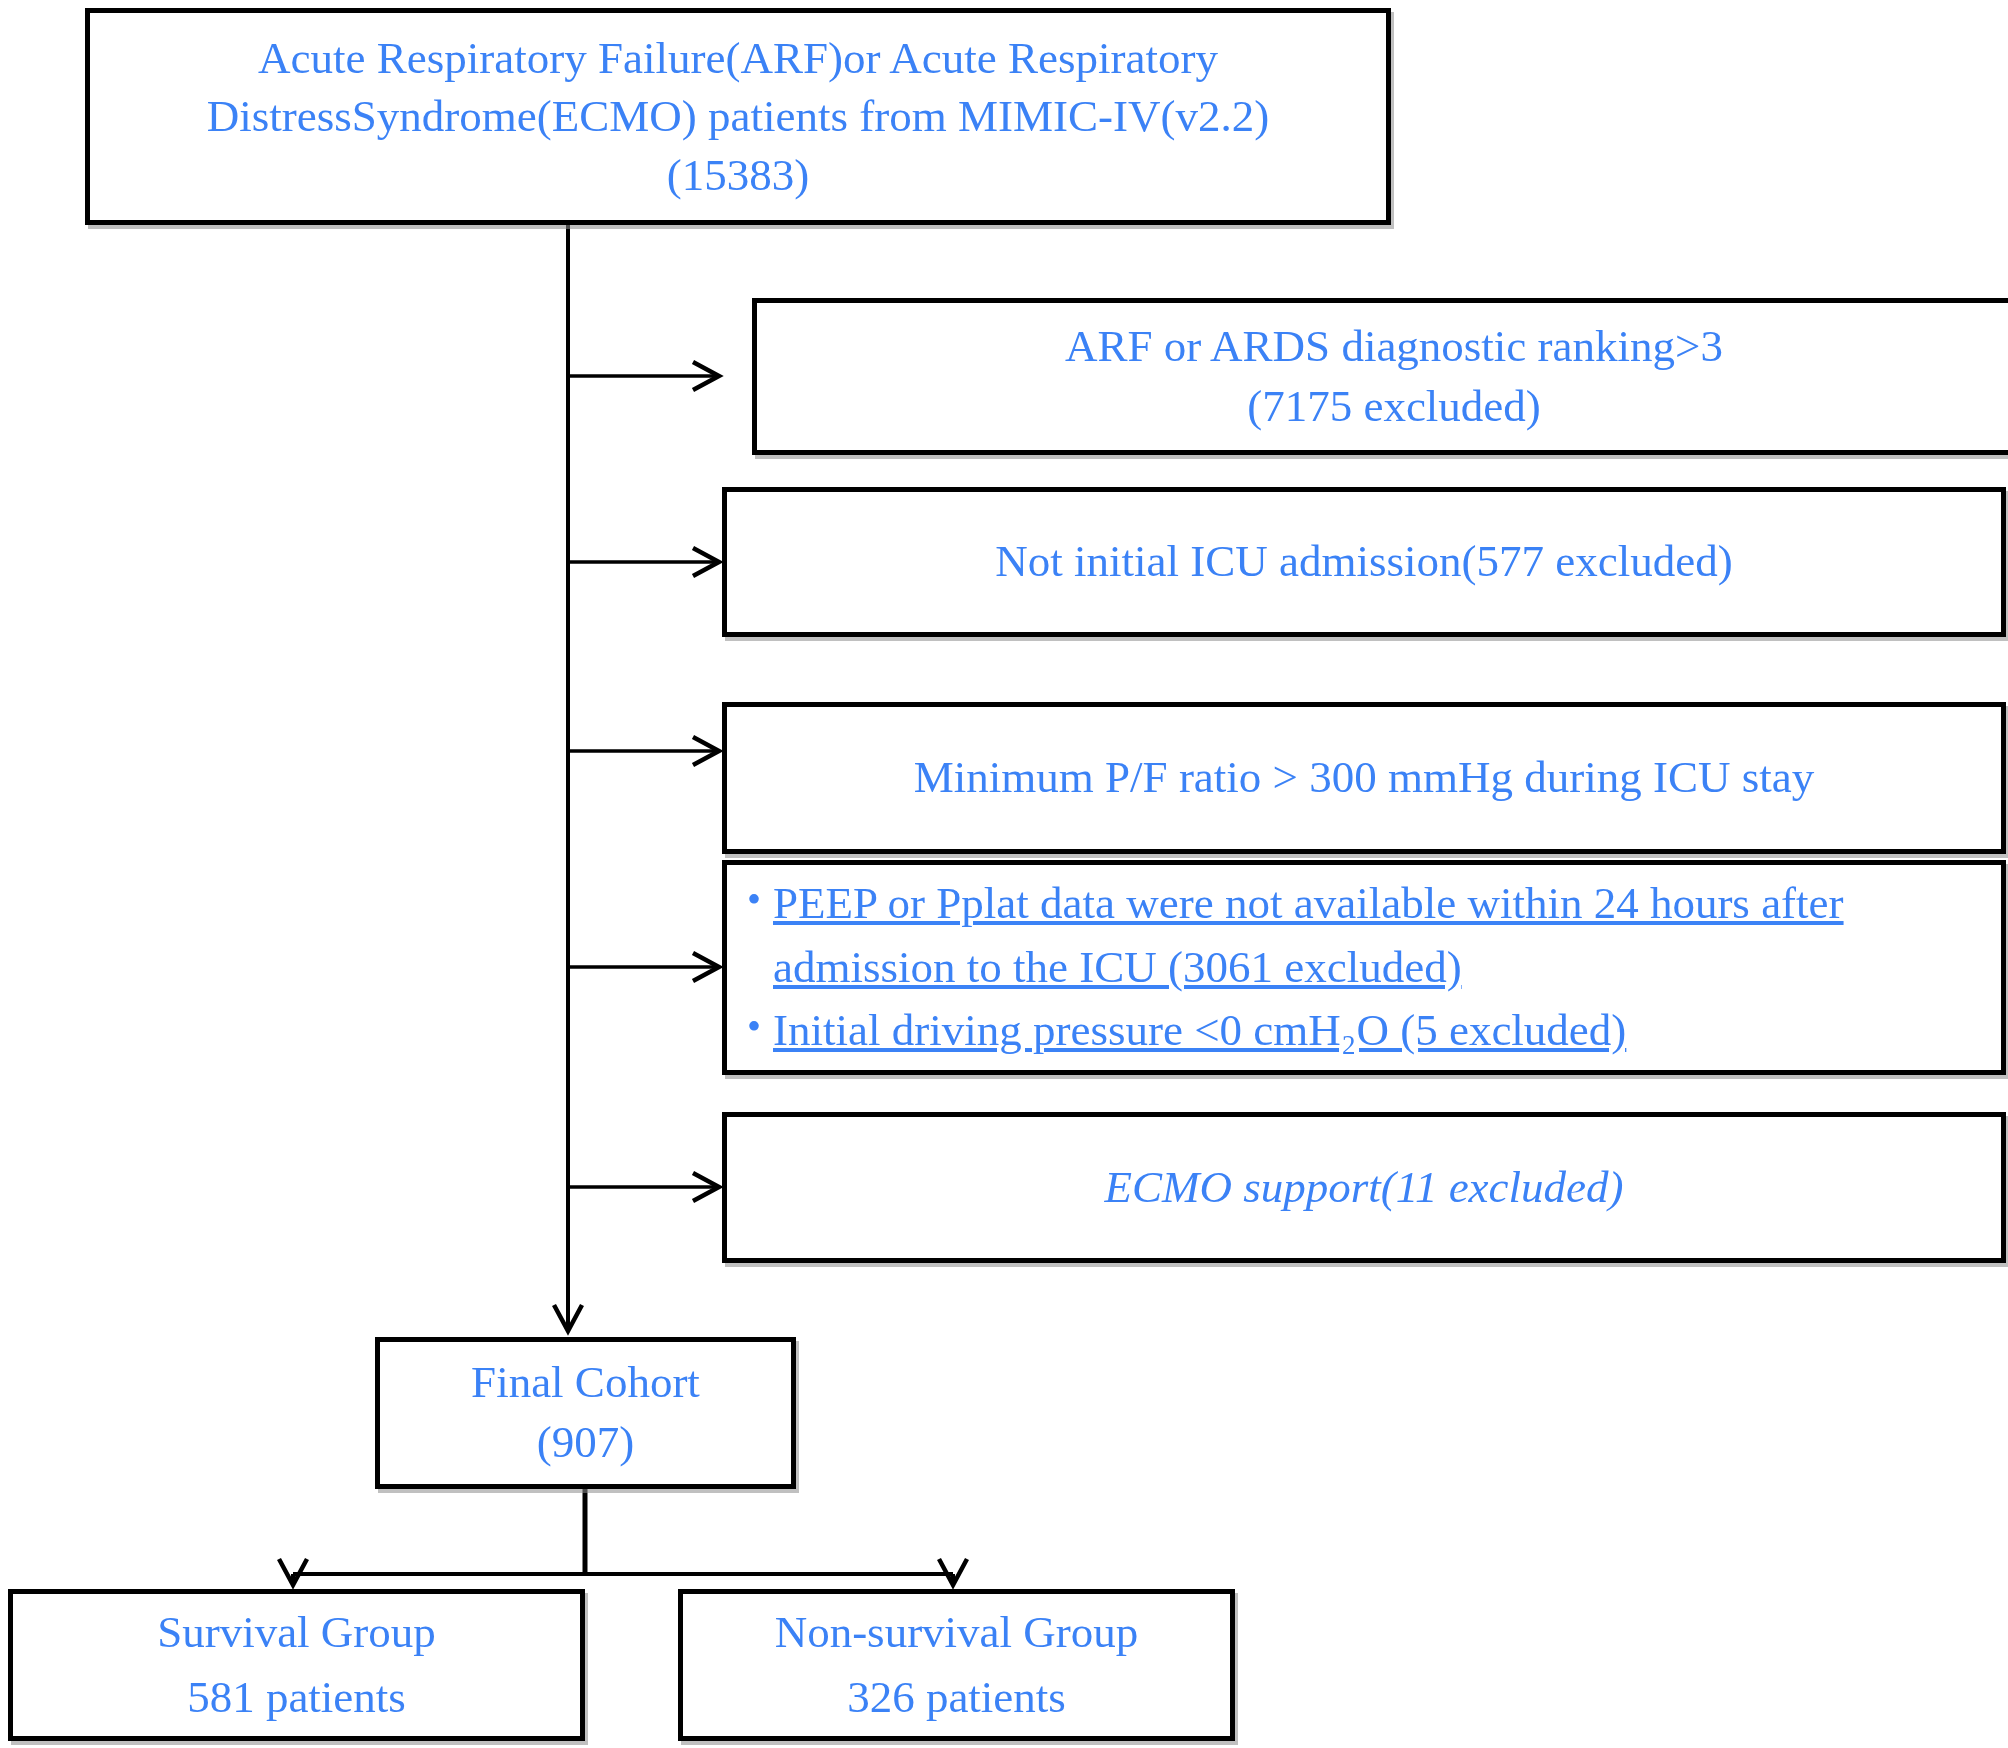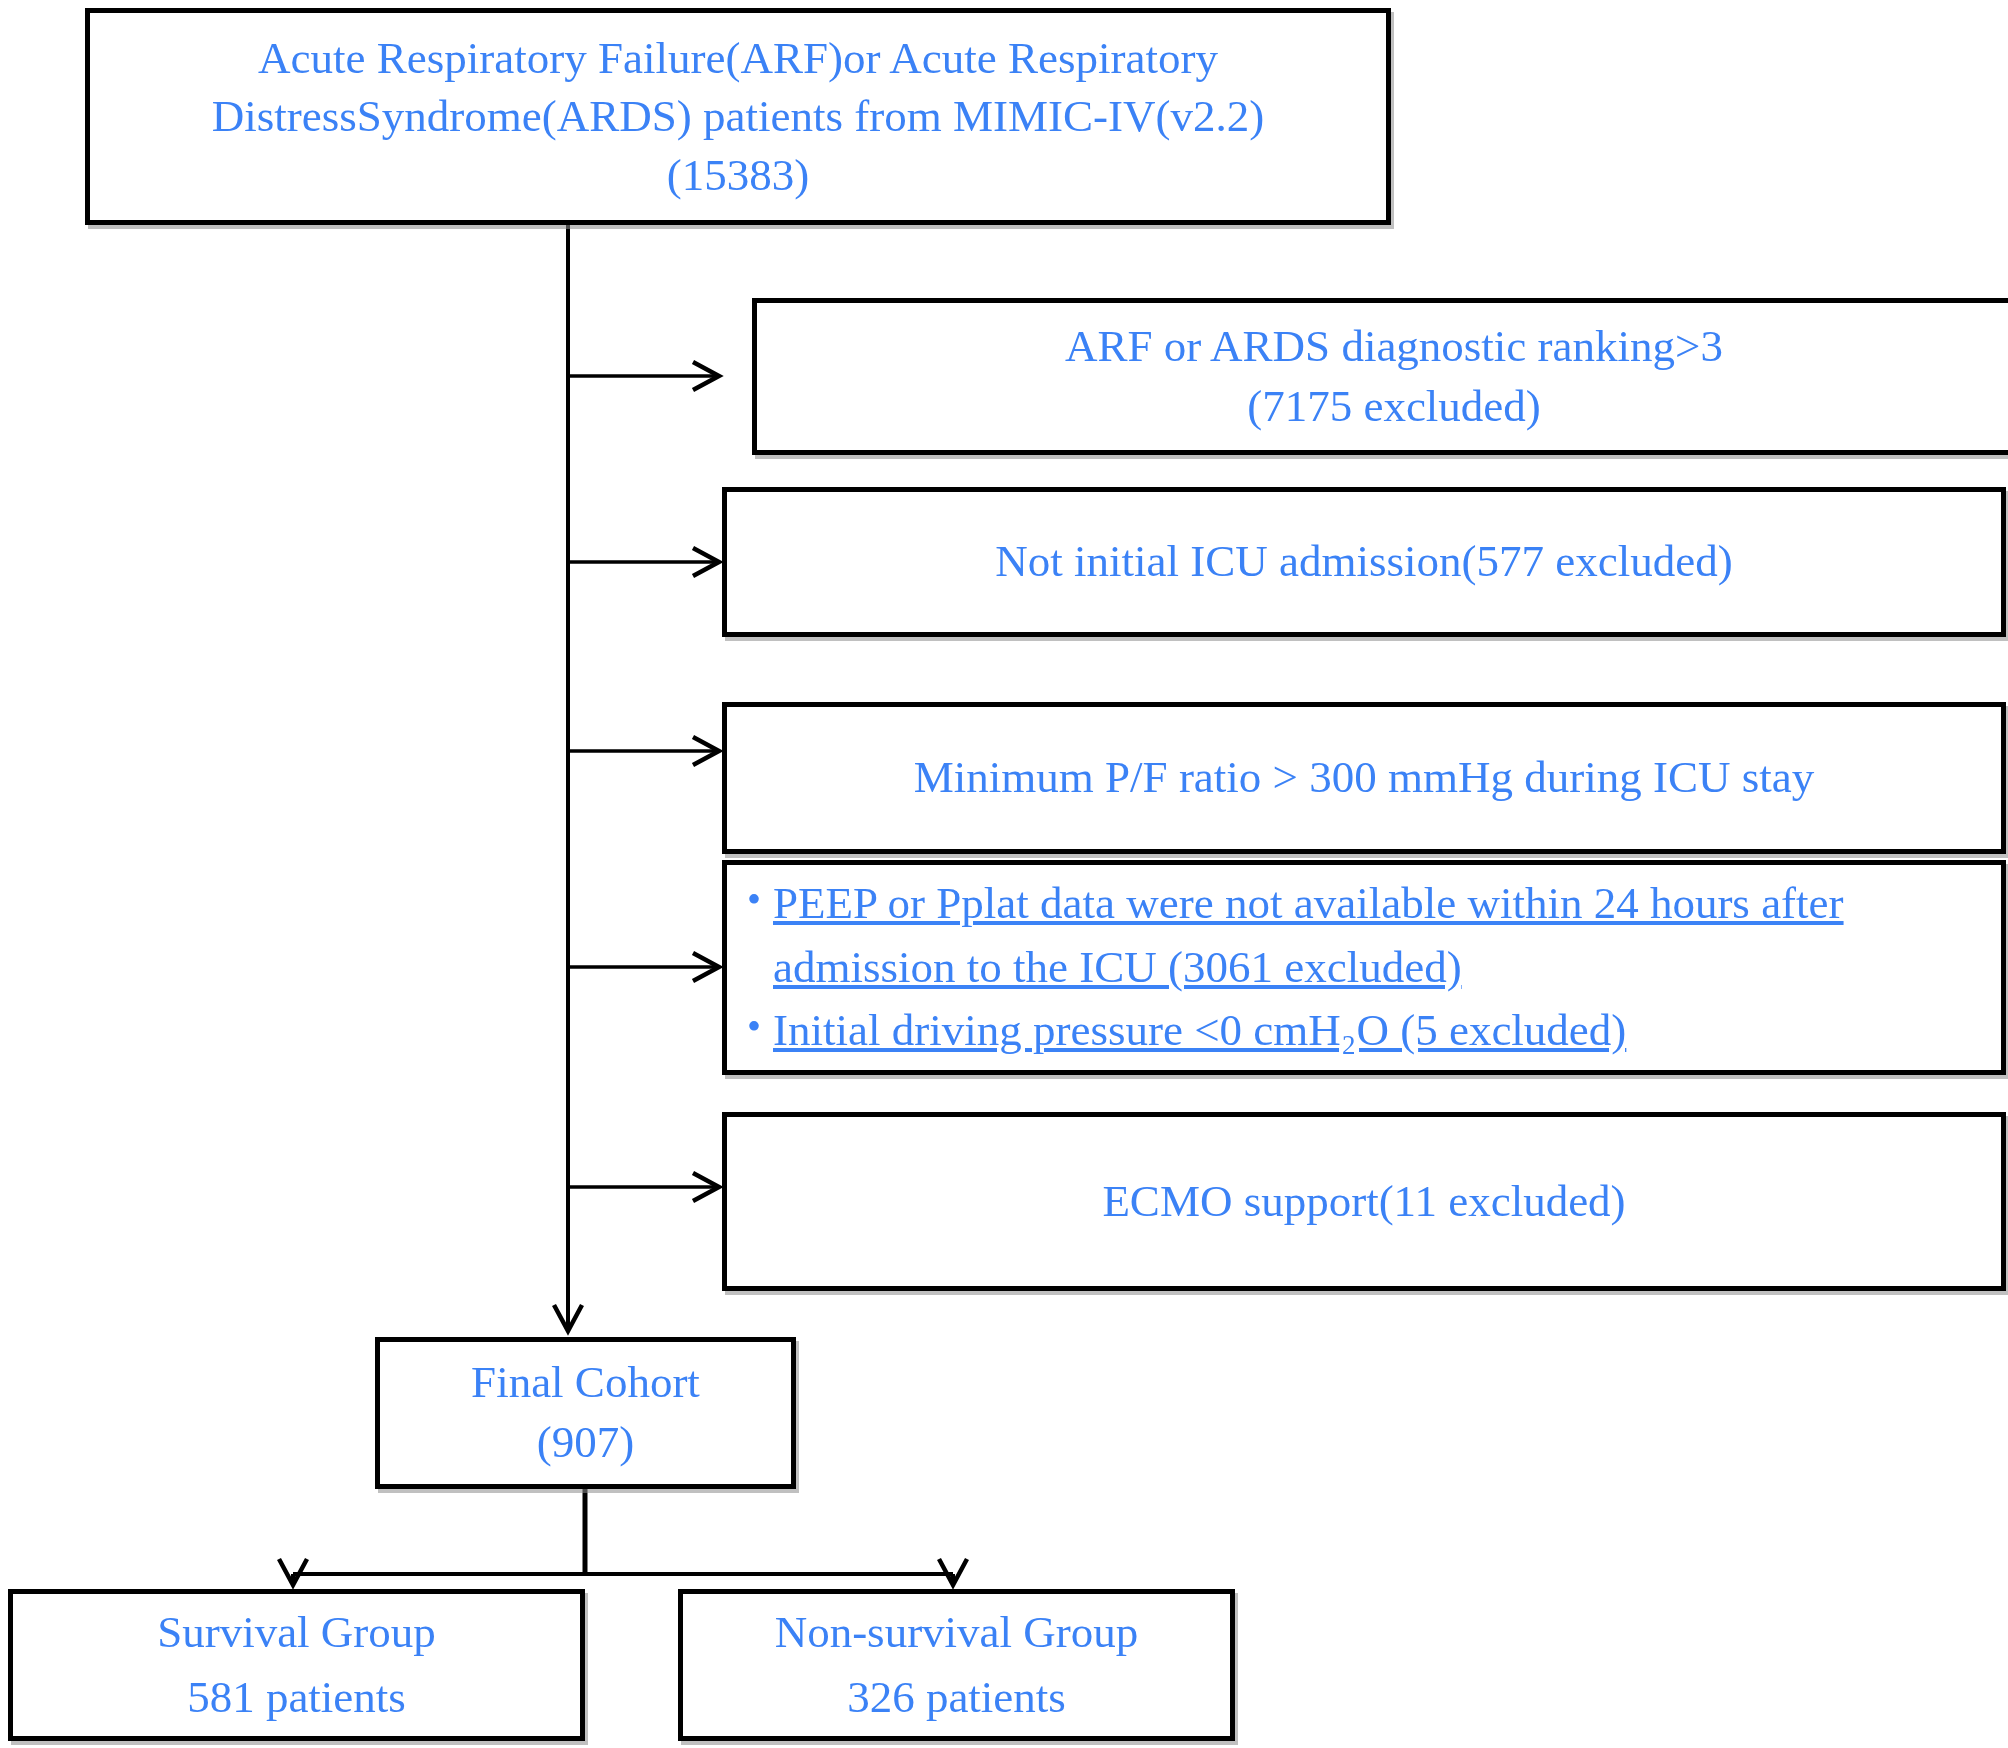--- a/index.html
+++ b/index.html
@@ -41,21 +41,21 @@
   .box .line { display: block; }
 
   .top-box      { left: 85px;  top: 8px;    width: 1306px; height: 217px; line-height: 1.3; }
   .excl         { left: 722px; width: 1284px; }
   .e1           { top: 298px;  height: 157px; margin-left: 30px; }
   .e2           { top: 487px;  height: 150px; }
   .e3           { top: 702px;  height: 152px; }
   .e4           { top: 860px;  height: 215px;
                   align-items: flex-start; text-align: left;
                   justify-content: center; padding: 0 28px 0 20px; line-height: 1.42; }
-  .e5           { top: 1112px; height: 179px; }
+  .e5           { top: 1112px; height: 151px; font-style: italic; }
   .final-box    { left: 375px; top: 1337px; width: 421px; height: 152px; }
   .out-left     { left: 8px;   top: 1589px; width: 577px; height: 152px; line-height: 1.45; }
   .out-right    { left: 678px; top: 1589px; width: 557px; height: 152px; line-height: 1.45; }
 
   .bullet-item {
     display: flex;
     align-items: flex-start;
   }
   .bullet-marker {
     flex: 0 0 auto;
@@ -85,21 +85,21 @@
     <line x1="568" y1="1187" x2="719" y2="1187" stroke="#000000" stroke-width="3.5" marker-end="url(#chev)"></line>
 
     <line x1="585" y1="1489" x2="585" y2="1574" stroke="#000000" stroke-width="5"></line>
     <line x1="293" y1="1574" x2="953" y2="1574" stroke="#000000" stroke-width="4"></line>
     <line x1="293" y1="1574" x2="293" y2="1585" stroke="#000000" stroke-width="4" marker-end="url(#chev)"></line>
     <line x1="953" y1="1574" x2="953" y2="1585" stroke="#000000" stroke-width="4" marker-end="url(#chev)"></line>
   </svg>
 
   <div class="box top-box">
     <span class="line">Acute Respiratory Failure(ARF)or Acute Respiratory</span>
-    <span class="line">DistressSyndrome(ARDS) patients from MIMIC-IV(v2.2)</span>
+    <span class="line">DistressSyndrome(ECMO) patients from MIMIC-IV(v2.2)</span>
     <span class="line">(15383)</span>
   </div>
 
   <div class="box excl e1">
     <span class="line">ARF or ARDS diagnostic ranking&gt;3</span>
     <span class="line">(7175 excluded)</span>
   </div>
 
   <div class="box excl e2">
     <span class="line">Not initial ICU admission(577 excluded)</span>

